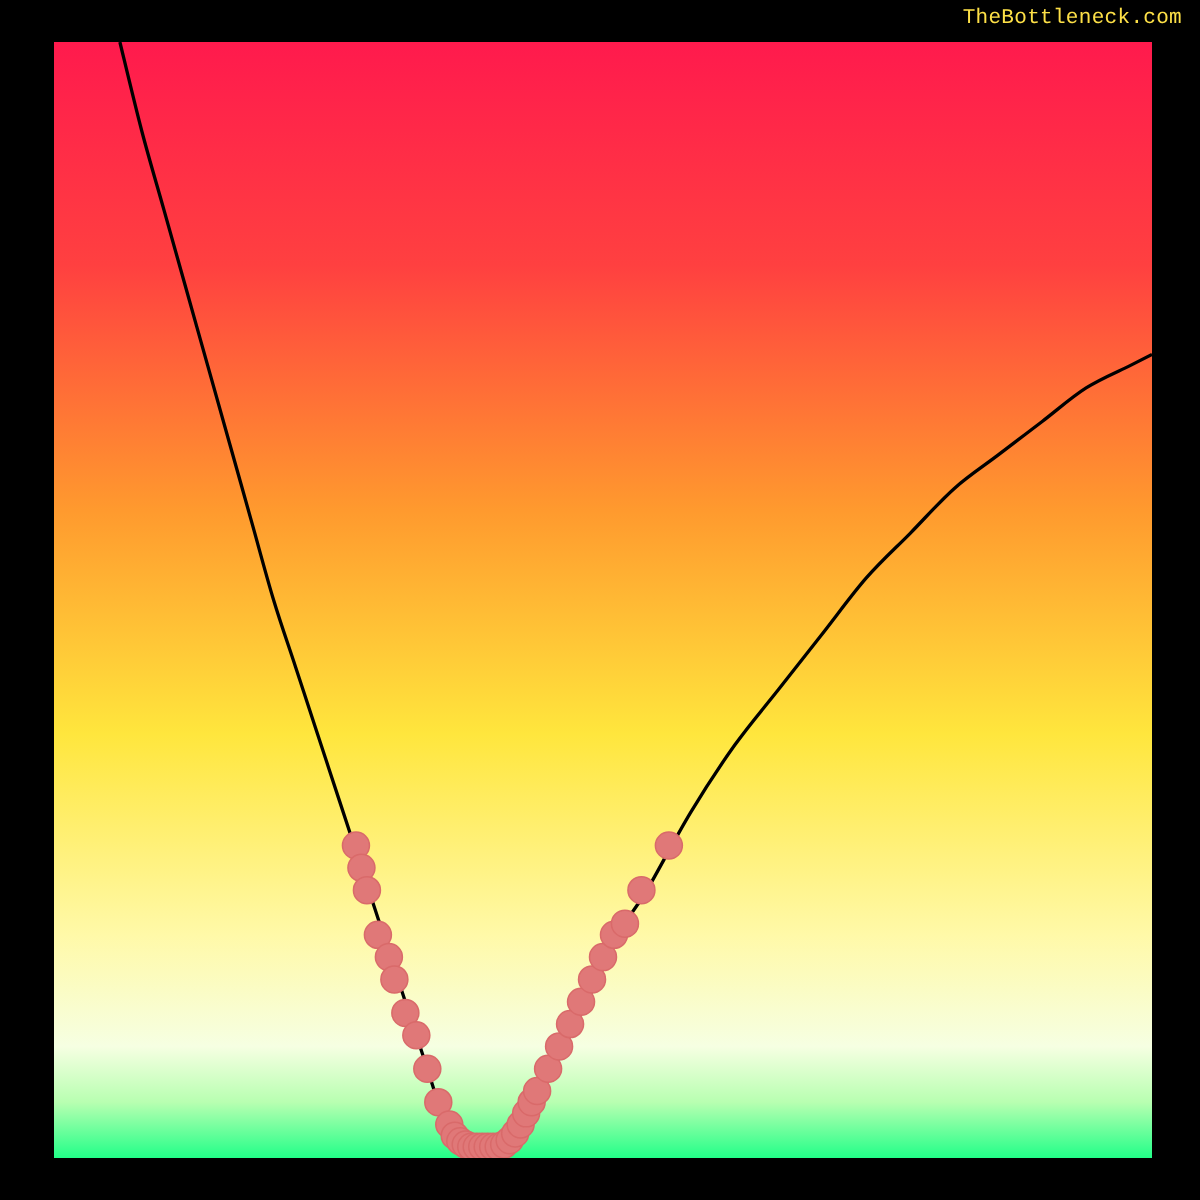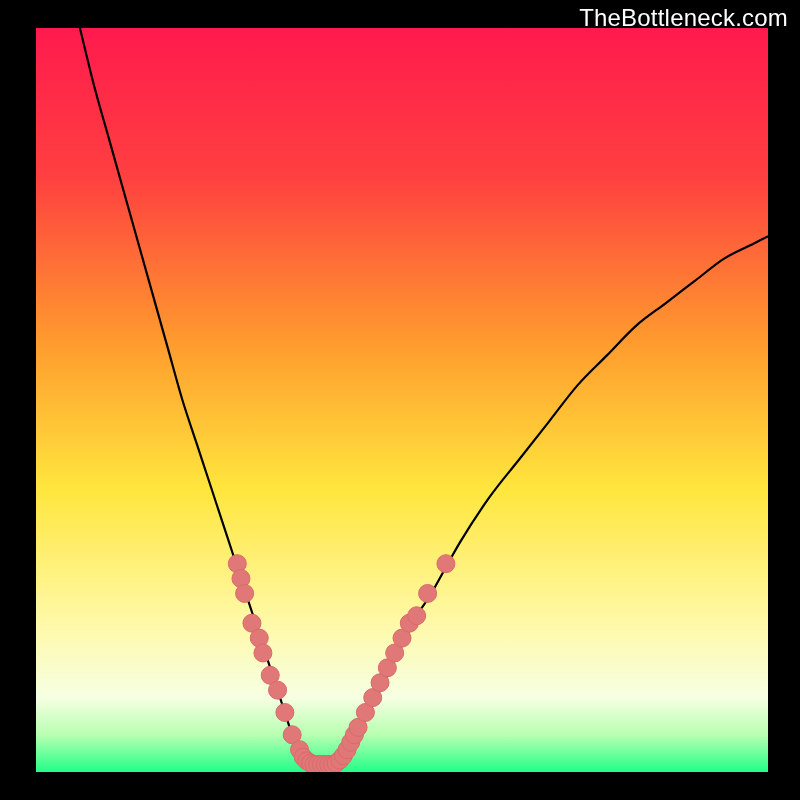--- a/index.html
+++ b/index.html
@@ -24,25 +24,26 @@
     left: 36px;
     top: 28px;
     width: 732px;
     height: 744px;
     
   }
   .watermark {
     position: absolute;
     top: 4px;
     right: 12px;
-    color: #ffffff;
-    font-size: 24px;
+    color: #fde047;
+    font-size: 14px;
     font-weight: 500;
     letter-spacing: 0.2px;
     user-select: none;
+    font-family: Liberation Mono, monospace;
   }
   svg { display: block; }
 </style>
 </head>
 <body>
 
 <div class="frame">
   <div class="watermark">TheBottleneck.com</div>
   <div class="plot">
     <svg id="chart-svg" width="732" height="744" viewBox="0 0 732 744">

